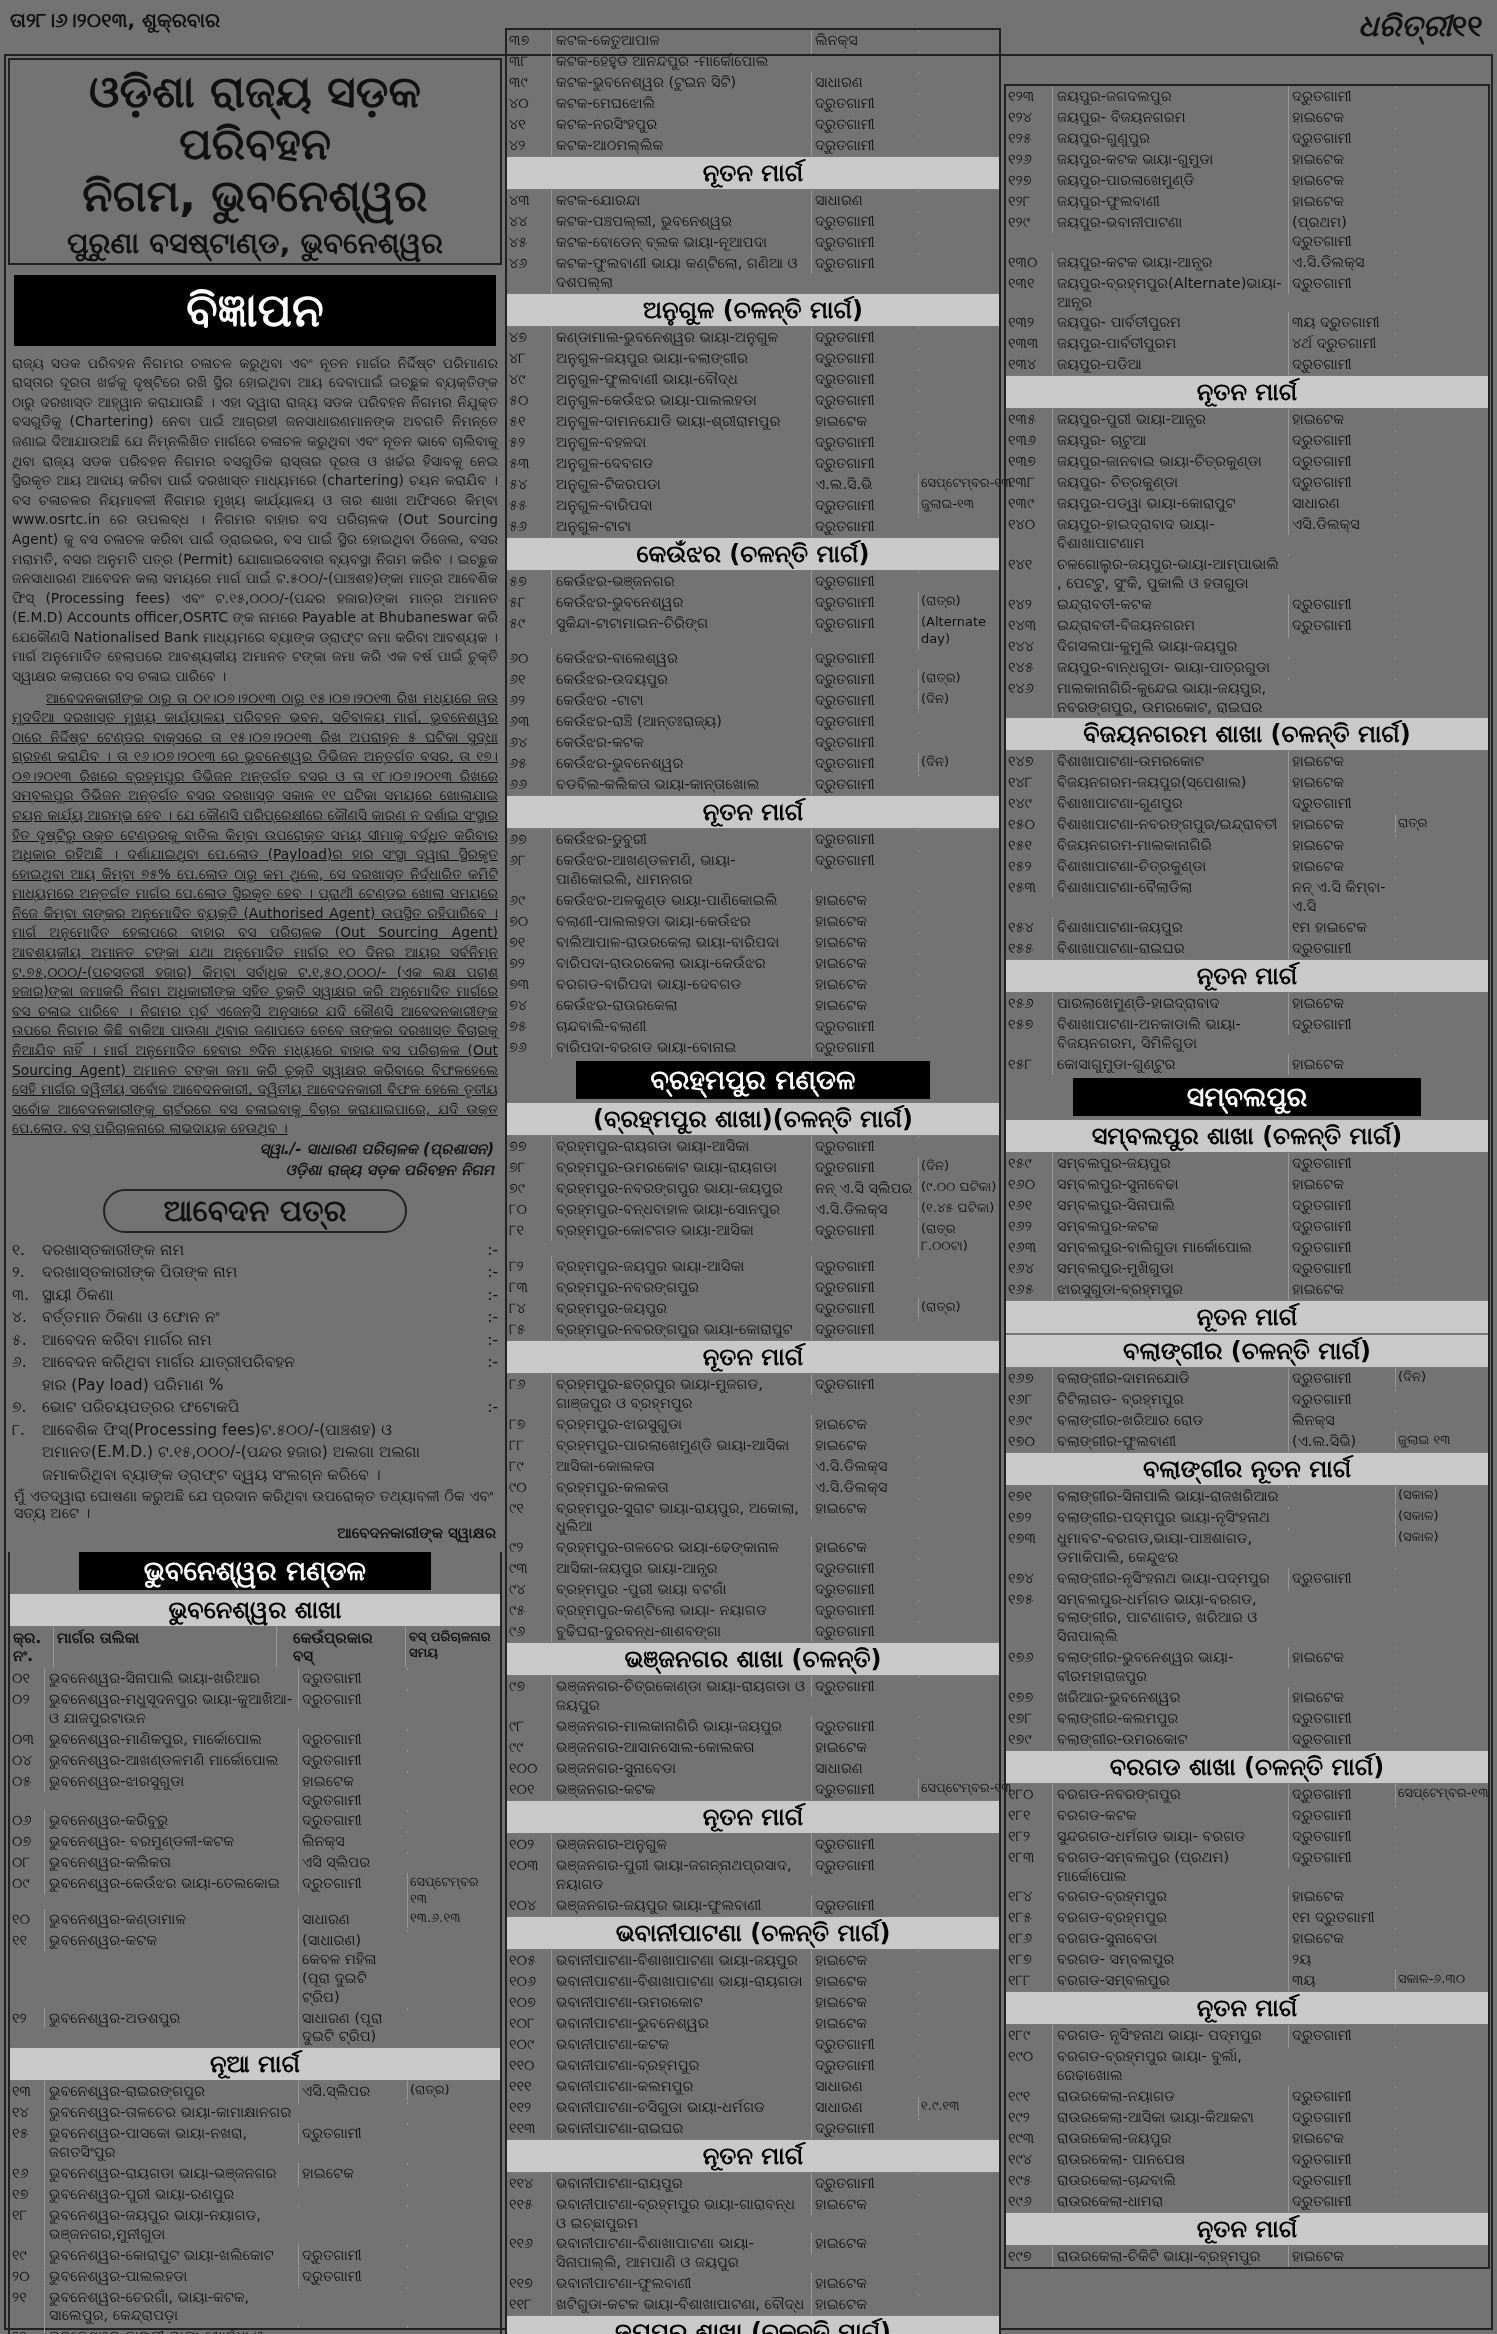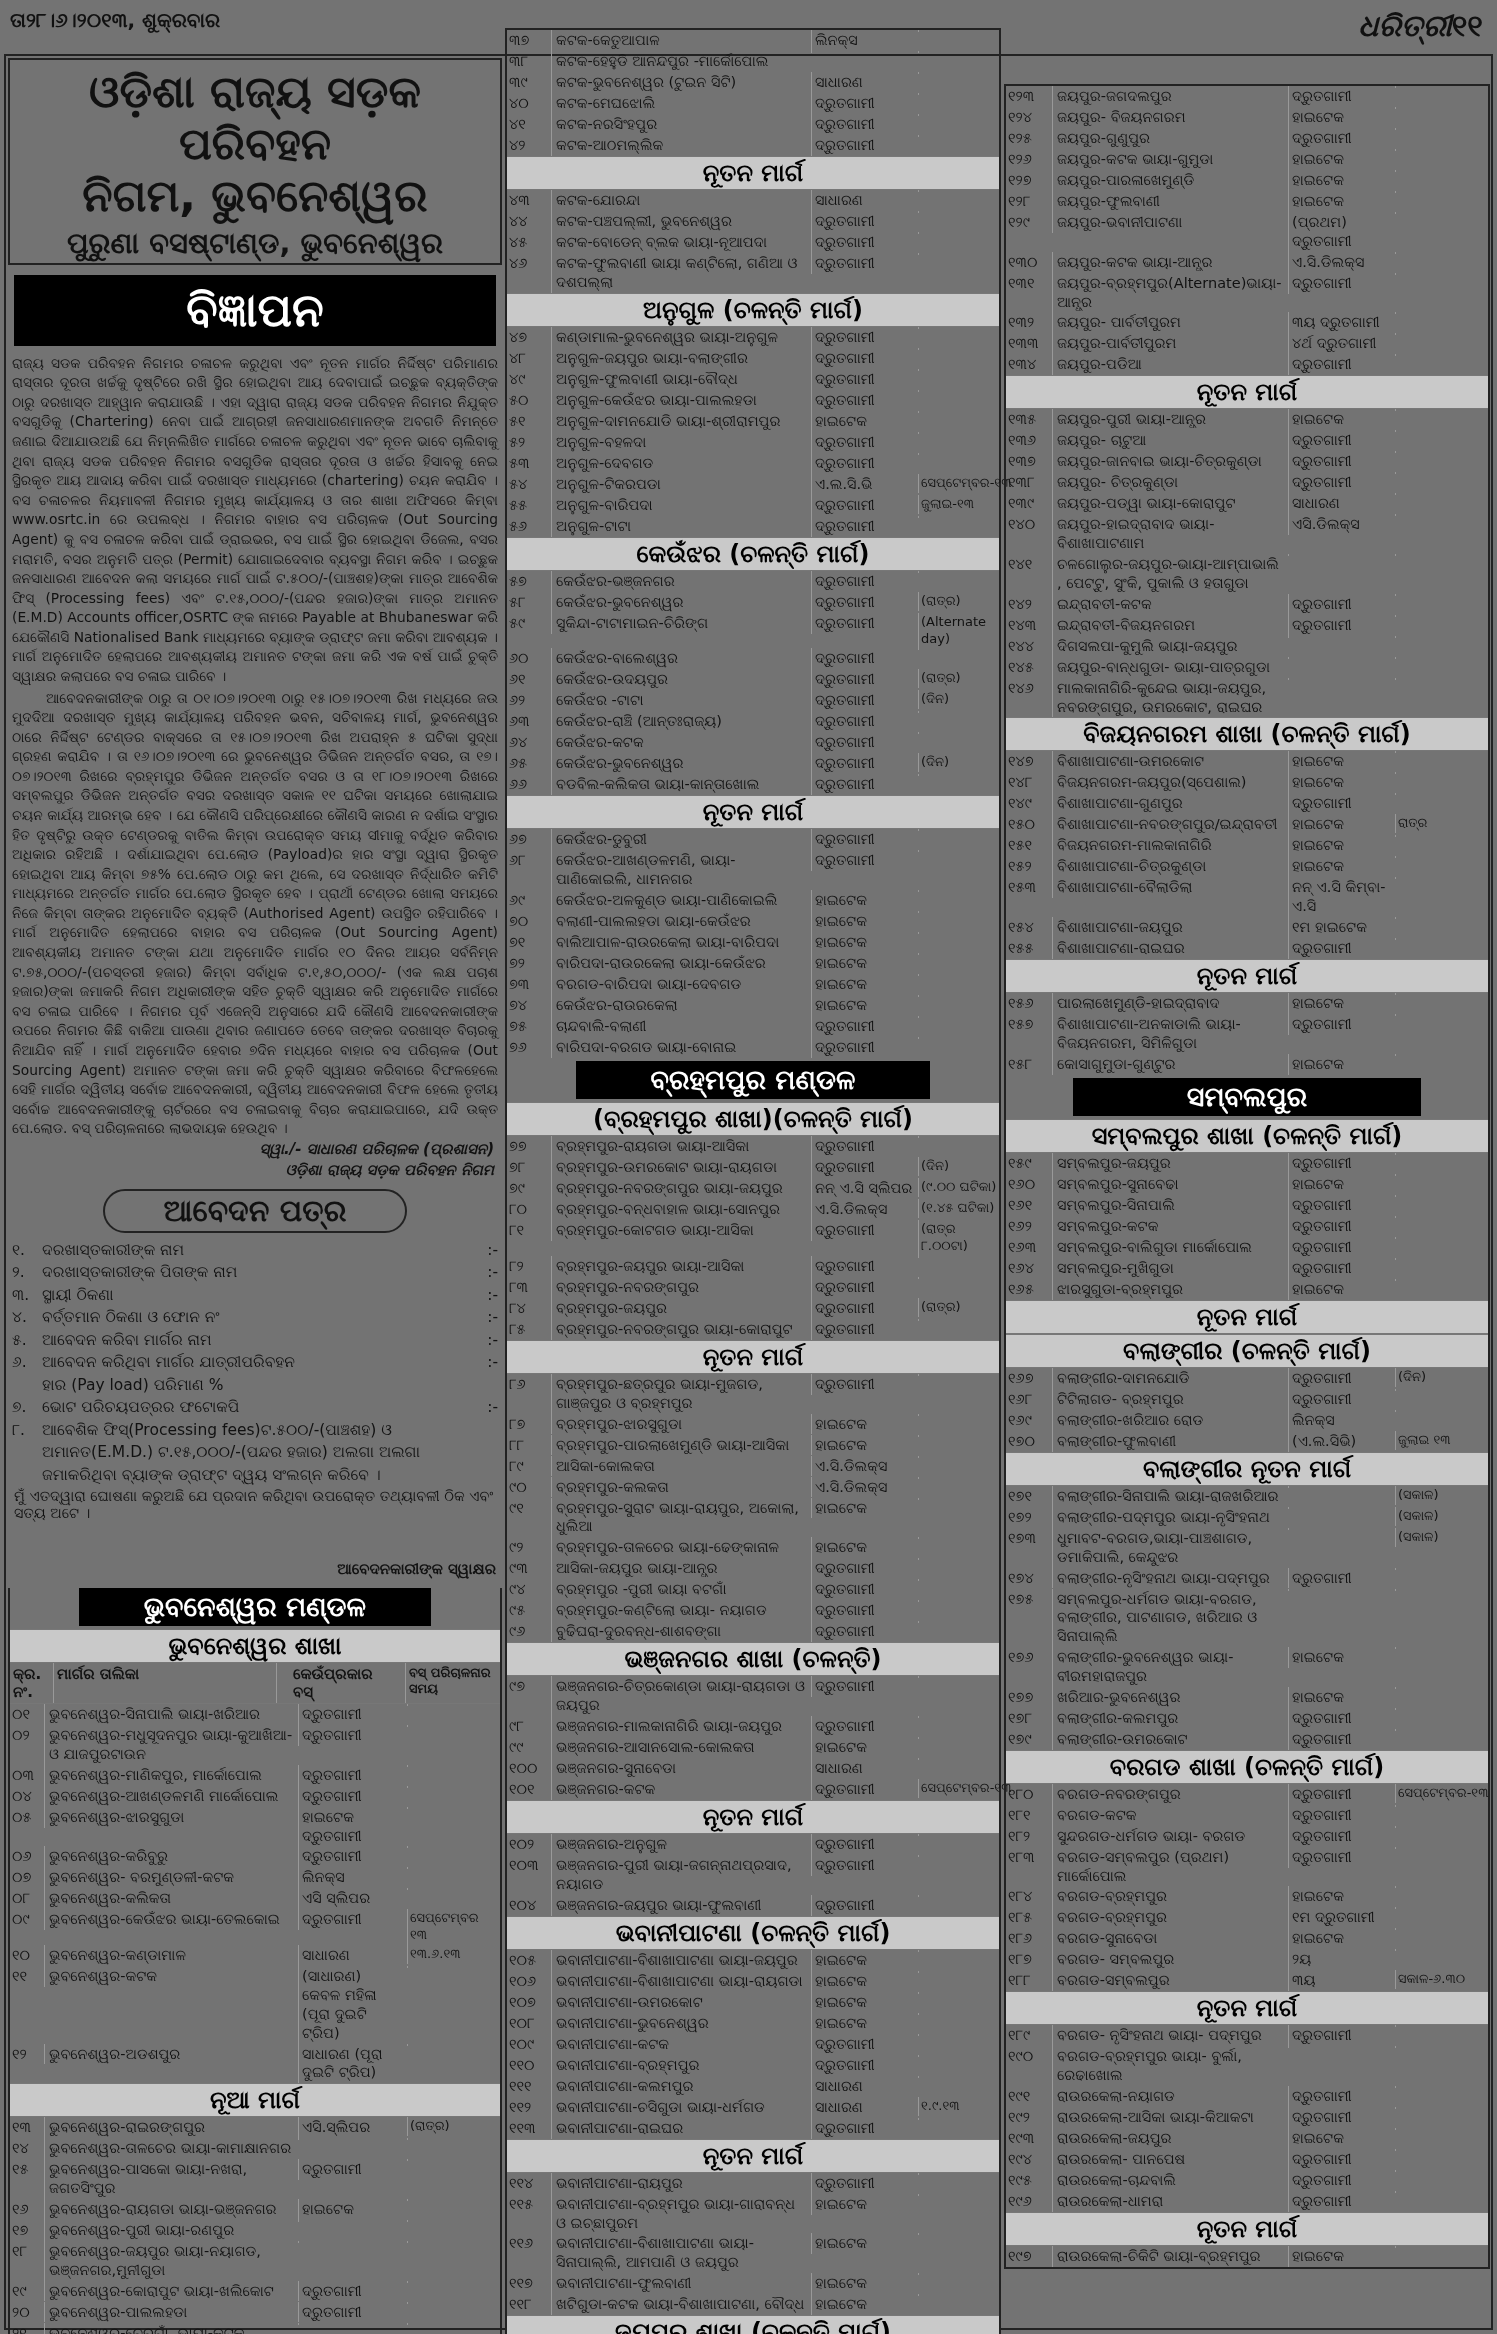--- a/index.html
+++ b/index.html
@@ -16,31 +16,31 @@
   #col-mid{left:505px;width:496px;top:28px;position:absolute;}
   #col-right{left:1004px;width:486px;top:84px;position:absolute;}
   
   #masthead{border:2px solid #222;padding:6px 4px 2px 4px;text-align:center;}
   .mast-line{font-size:44px;font-weight:bold;line-height:1.18;}
   #mast-sub{font-size:29px;font-weight:bold;margin-top:4px;}
   #ad-banner{background:#000;color:#fff;text-align:center;font-size:46px;font-weight:bold;
              padding:8px 0;margin:10px 6px 8px 6px;}
   
   .para{font-size:13.8px;line-height:1.42;text-align:justify;padding:0 4px;}
-  .para+.para{text-indent:34px;margin-top:2px;}
+  .para+.para{text-indent:34px;margin-top:2px;text-decoration:underline;}
   .sign{font-size:15px;font-weight:bold;font-style:italic;text-align:right;padding-right:8px;line-height:1.4;}
   
   #app-title{width:300px;margin:8px auto 6px auto;border:2px solid #222;border-radius:22px;
              text-align:center;font-size:30px;font-weight:bold;padding:2px 0;}
   .app-item{display:flex;font-size:15.5px;line-height:1.45;padding:0 4px;}
   .app-item .no{width:30px;flex:none;}
   .app-item .lbl{flex:1;white-space:pre-line;}
   .app-item .col{width:40px;flex:none;text-align:right;}
   #app-decl{font-size:14.5px;padding:2px 6px;}
-  #app-sign{font-size:15px;font-weight:bold;text-align:right;padding-right:6px;margin-top:36px;}
+  #app-sign{font-size:15px;font-weight:bold;text-align:right;padding-right:6px;}
   
   .rt{border:2px solid #222;border-top:none;margin-top:10px;}
   #col-mid .rt,#col-right .rt{border-top:2px solid #222;margin-top:0;}
   .banner-black{background:#000;color:#fff;font-weight:bold;text-align:center;
                 font-size:27px;padding:3px 0;width:72%;margin:3px auto;}
   .banner-gray{background:#c9c9c9;color:#000;font-weight:bold;text-align:center;
                font-size:24px;padding:2px 0;border-top:1px solid #777;border-bottom:1px solid #777;}
   .thead{display:flex;font-size:15px;font-weight:bold;border-bottom:1px solid #777;gap:7px;}
   .thead span{padding:2px 3px;}
   .rrow{display:flex;font-size:14.5px;line-height:1.3;min-height:21px;align-items:flex-start;}

